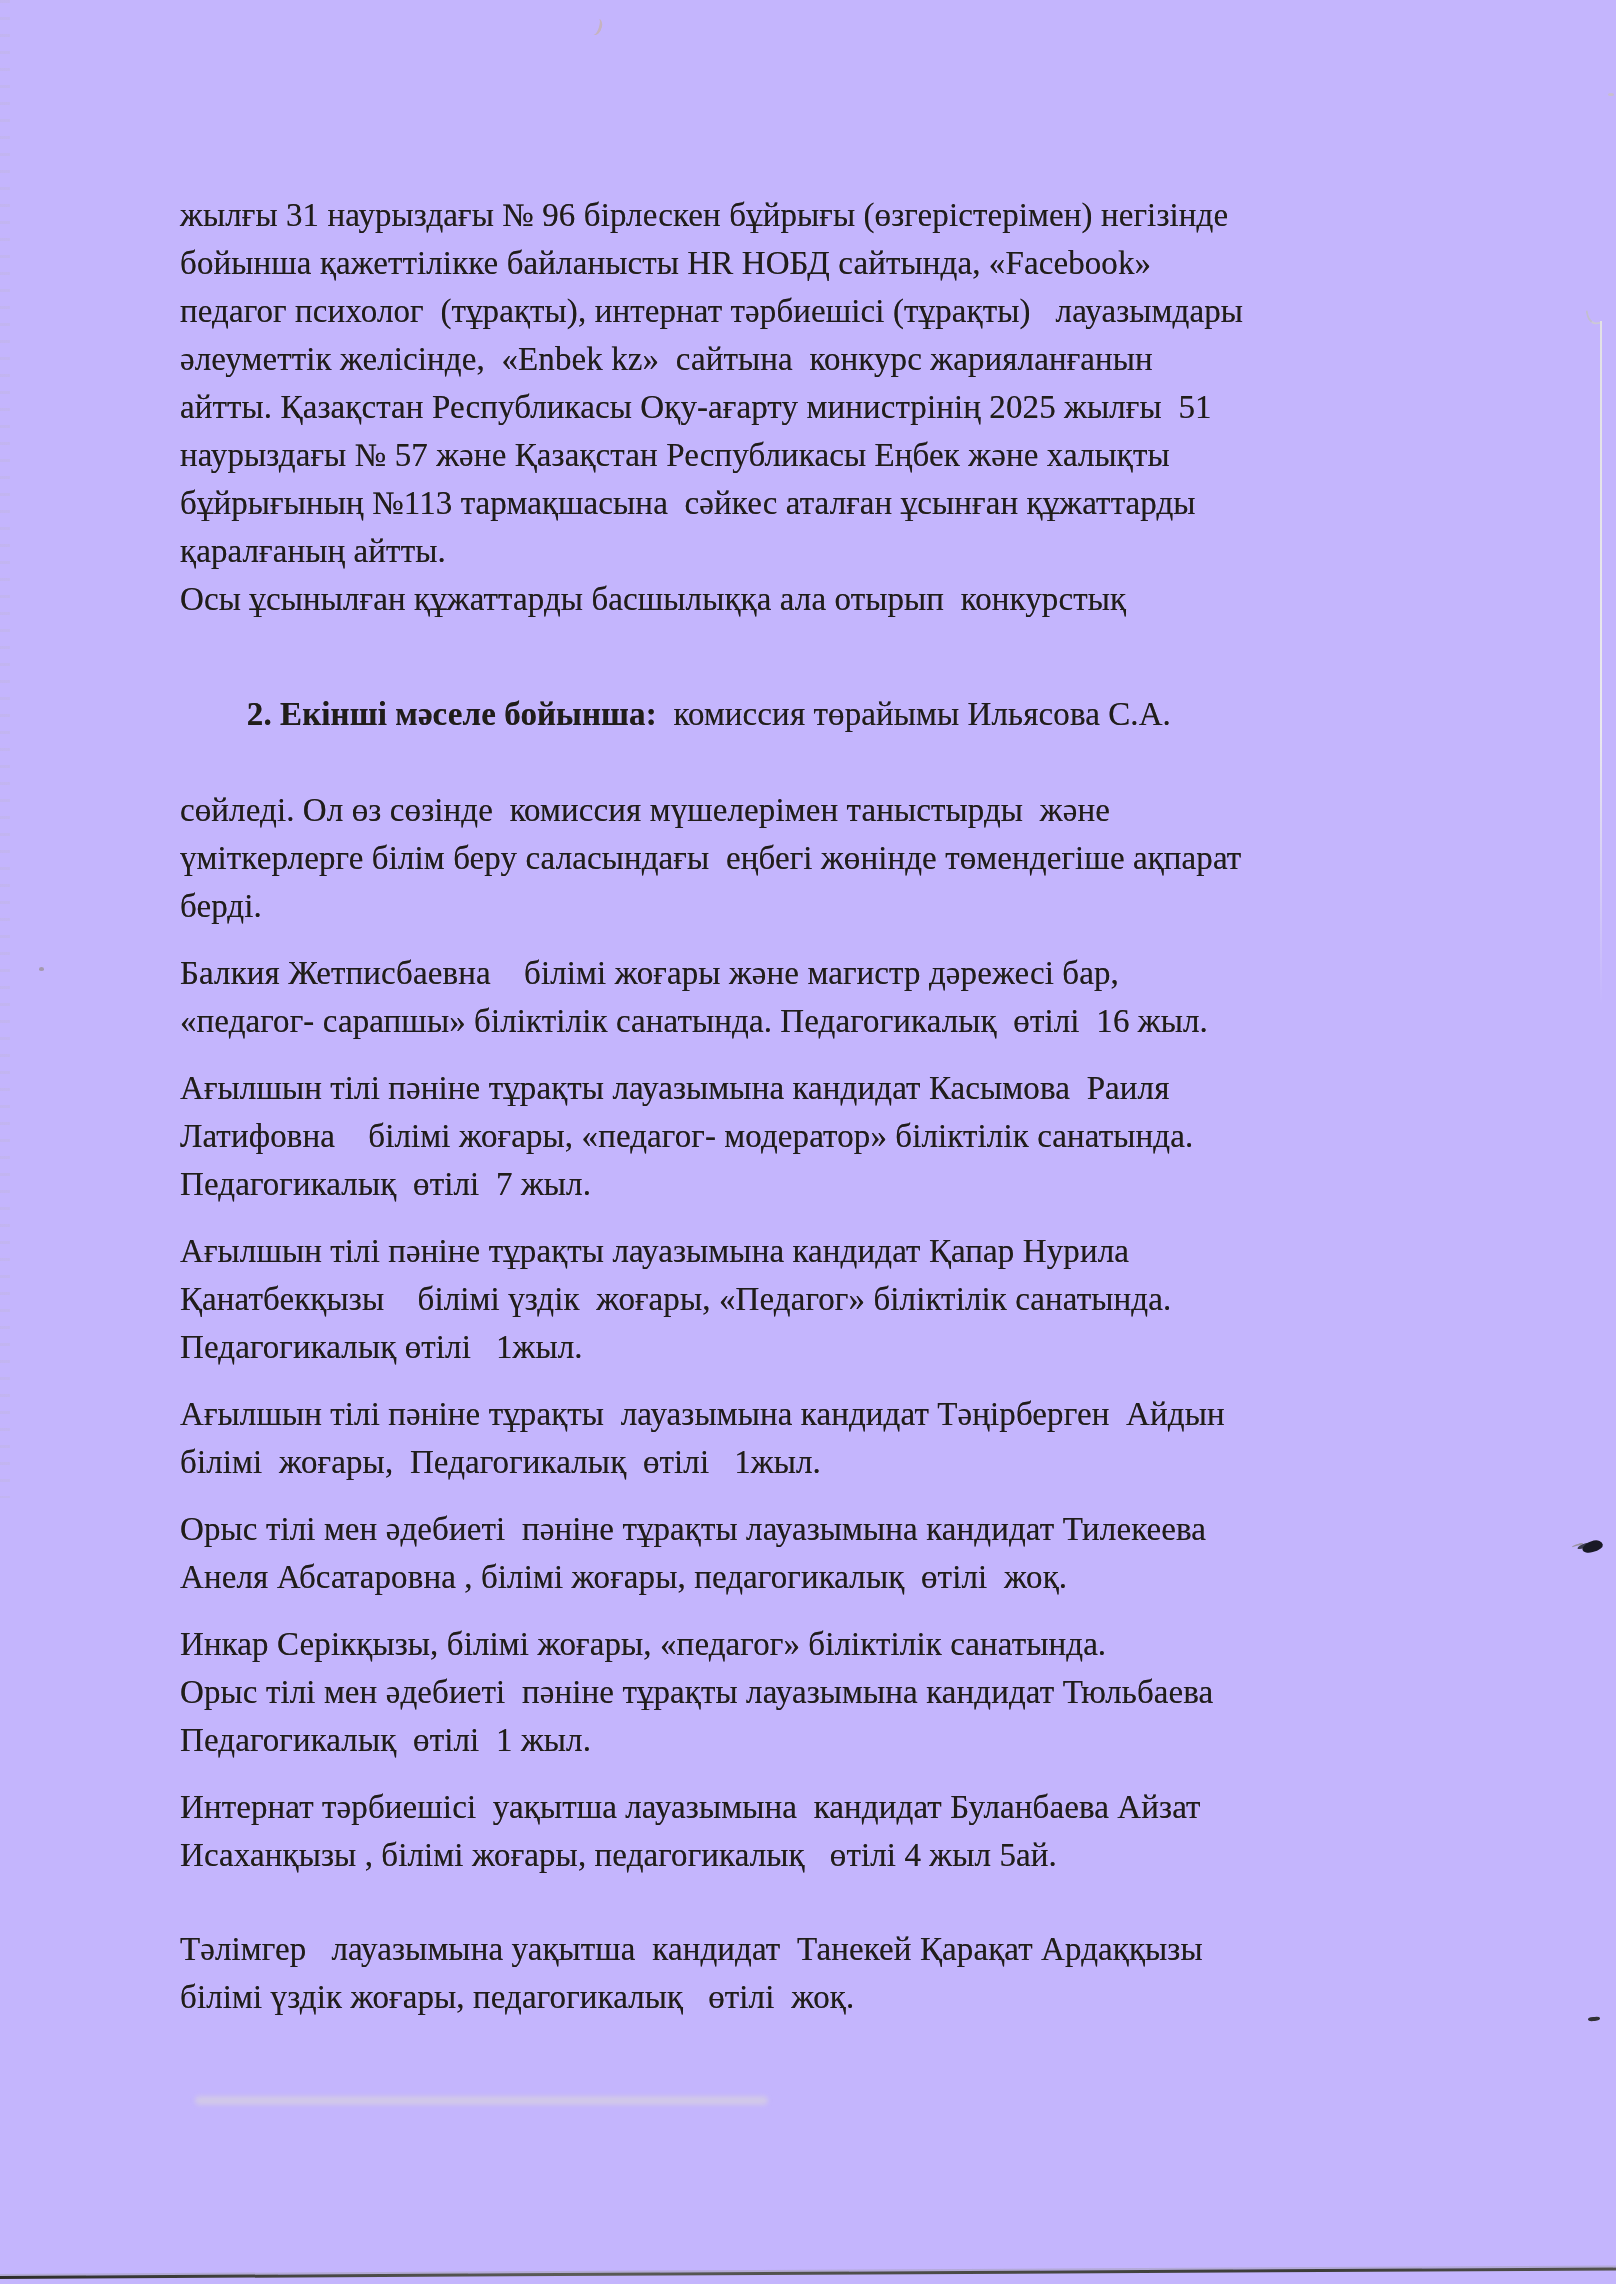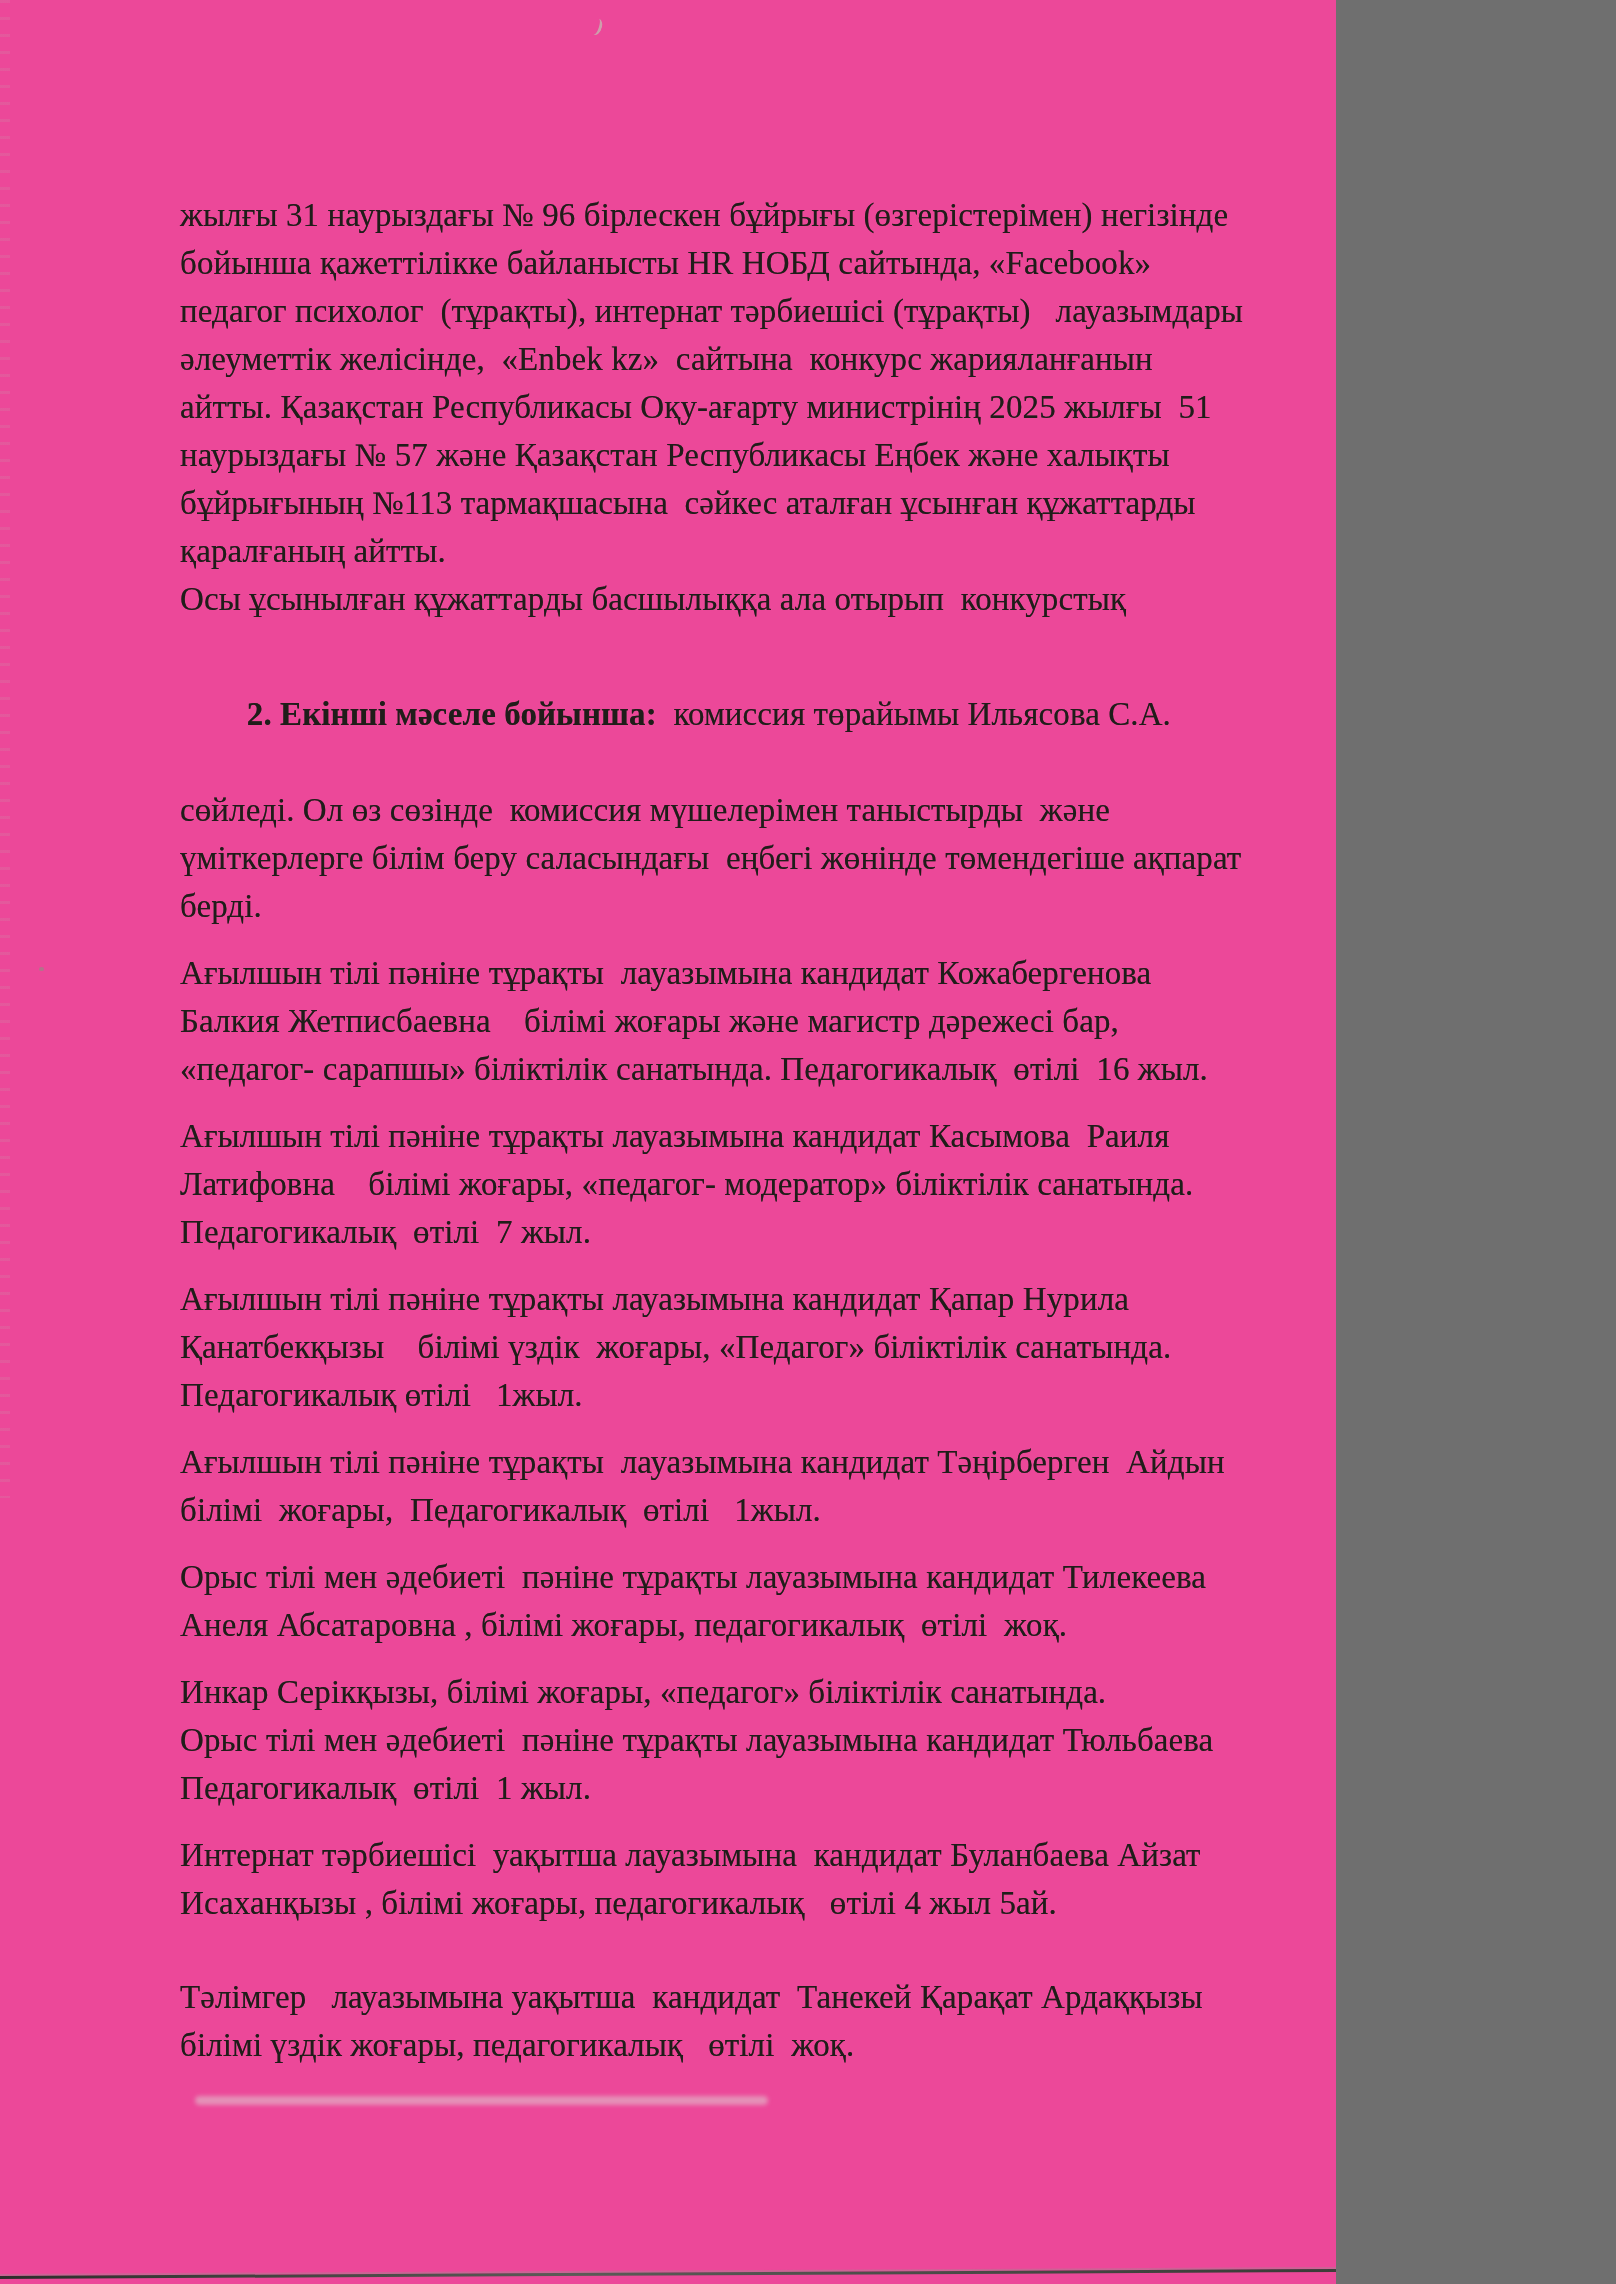--- a/index.html
+++ b/index.html
@@ -1,19 +1,19 @@
 <!DOCTYPE html>
 <html style="font-size:10.4px"><head>
 <meta charset="utf-8">
 <style>
   html,body{margin:0;padding:0;background:#6f6f6f;}
   .page{
     position:relative;
-    width:1336px;height:2284px;
-    background:#ec4899;
+    width:1616px;height:2284px;
+    background:#c4b5fd;
     overflow:hidden;
     font-family:"Liberation Serif","DejaVu Serif",serif;
     color:#201d1a;
   }
   
   .edge-streaks{
     position:absolute;left:0;top:0;width:10.4px;height:1498px;
     background:repeating-linear-gradient(to bottom,
       rgba(185,180,174,.28) 0 3.3px, rgba(255,255,255,0) 3.3px 17px);
     opacity:.55;
@@ -102,21 +102,20 @@
     <div class="para">
       <div class="line indent">
         <span class="lead">2. Екінші мәселе бойынша:</span><span>  комиссия төрайымы Ильясова С.А.</span>
       </div>
       <div class="line">сөйледі. Ол өз сөзінде  комиссия мүшелерімен таныстырды  және</div>
       <div class="line">үміткерлерге білім беру саласындағы  еңбегі жөнінде төмендегіше ақпарат</div>
       <div class="line">берді.</div>
     </div>
 
     <div class="para">
-      <div class="line">Ағылшын тілі пәніне тұрақты  лауазымына кандидат Кожабергенова</div>
       <div class="line">Балкия Жетписбаевна    білімі жоғары және магистр дәрежесі бар,</div>
       <div class="line">«педагог- сарапшы» біліктілік санатында. Педагогикалық  өтілі  16 жыл.</div>
     </div>
 
     <div class="para">
       <div class="line">Ағылшын тілі пәніне тұрақты лауазымына кандидат Касымова  Раиля</div>
       <div class="line">Латифовна    білімі жоғары, «педагог- модератор» біліктілік санатында.</div>
       <div class="line">Педагогикалық  өтілі  7 жыл.</div>
     </div>
 

